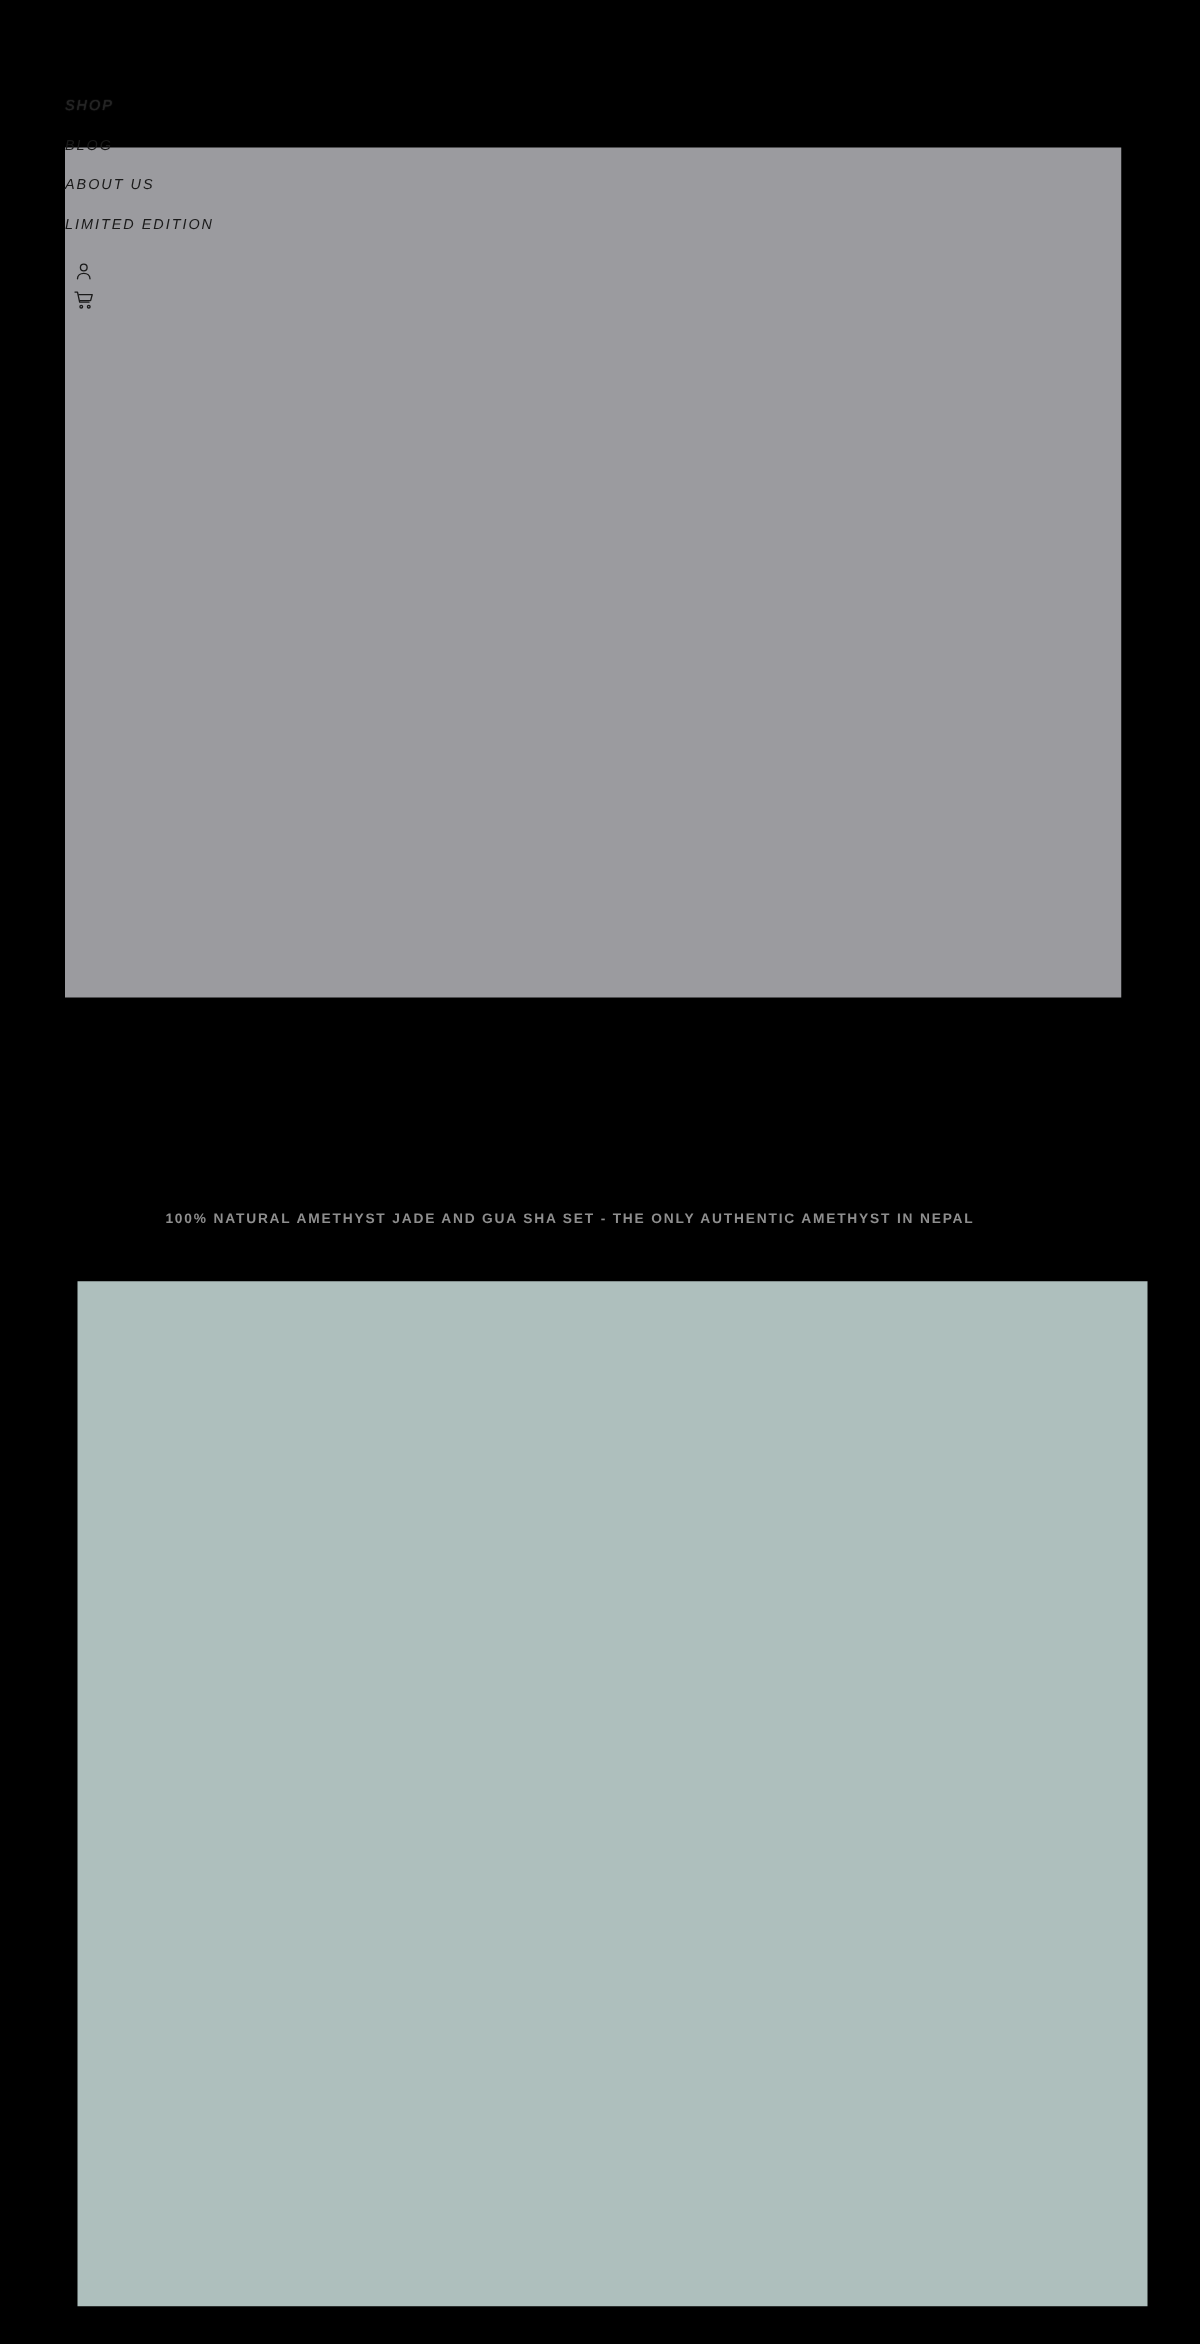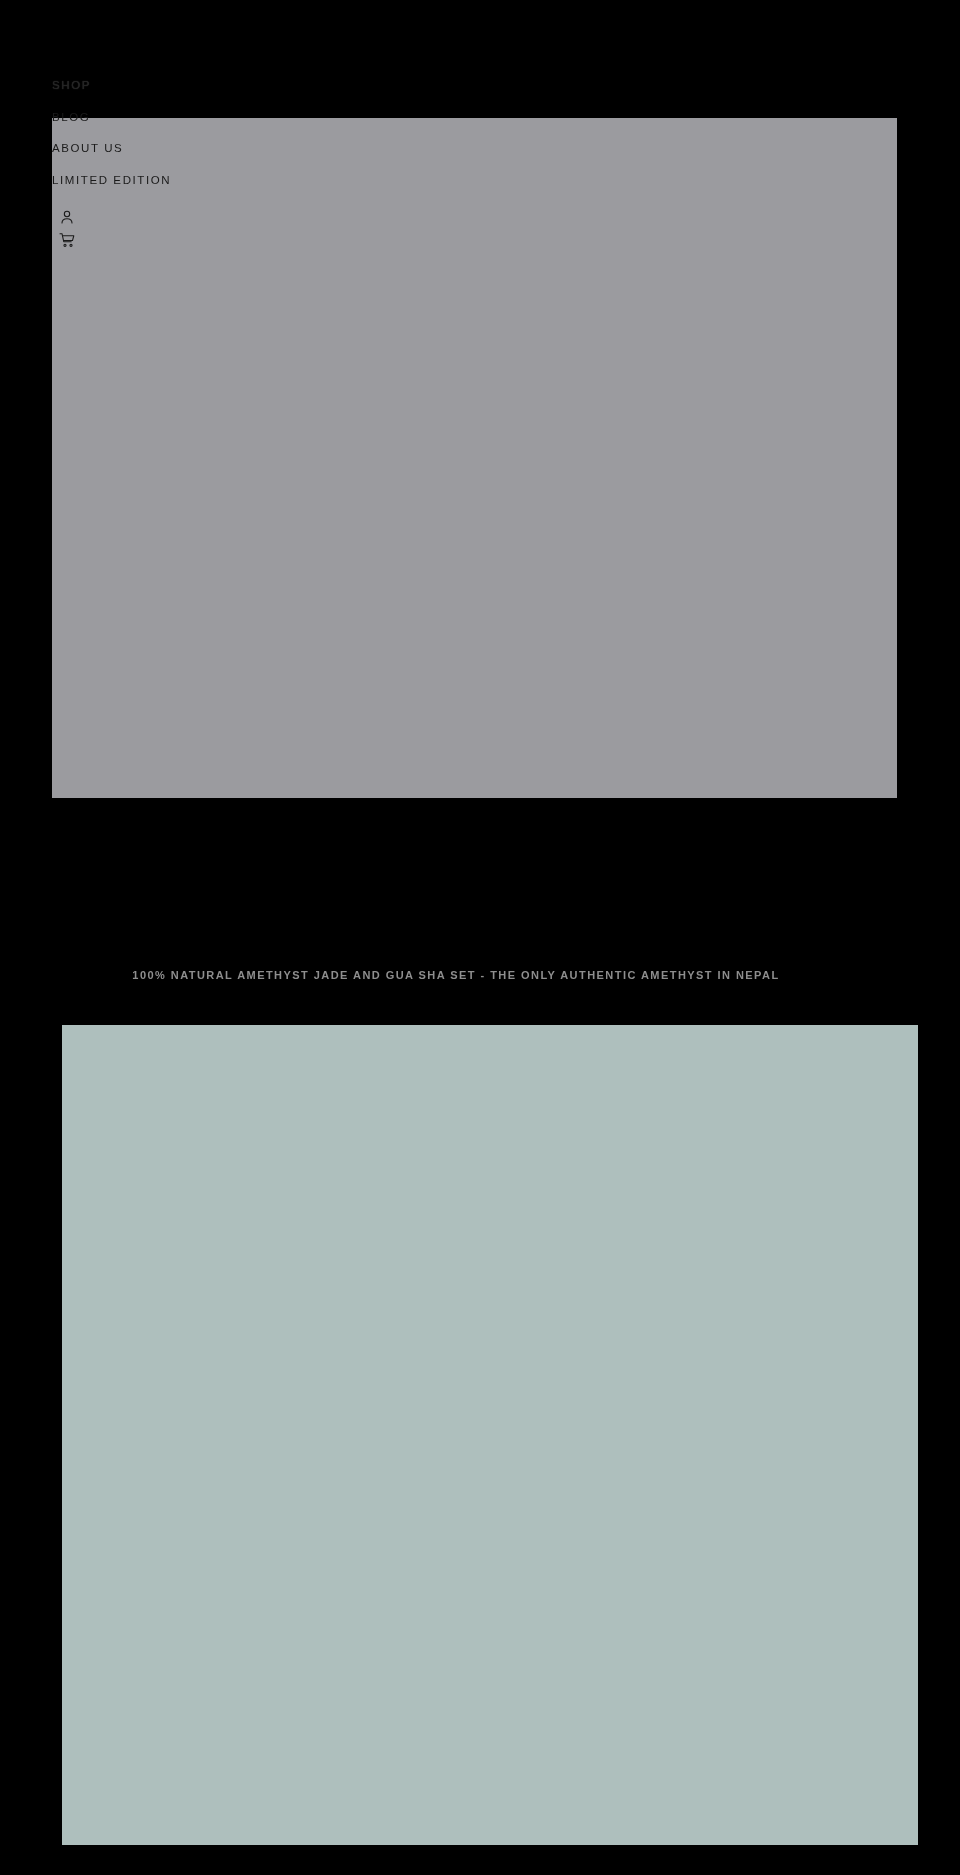--- a/index.html
+++ b/index.html
@@ -33,20 +33,21 @@
     display: block;
     font-size: 11.5px;
     letter-spacing: 1.6px;
     line-height: 1;
     font-weight: 400;
     color: #1d1d1d;
     text-transform: uppercase;
     white-space: nowrap;
     text-decoration: none;
     cursor: pointer;
+    font-style: italic;
   }
 
   
   .nav-item.on-dark {
     color: #242424;
     text-shadow: 0 0 1px #3a3a3a;
     margin-bottom: 20px;
   }
 
   .nav-item.on-grey {

